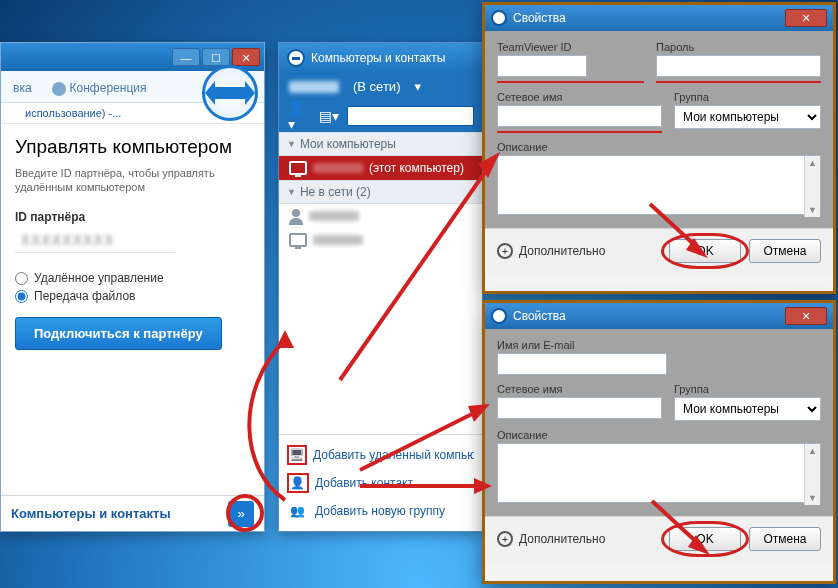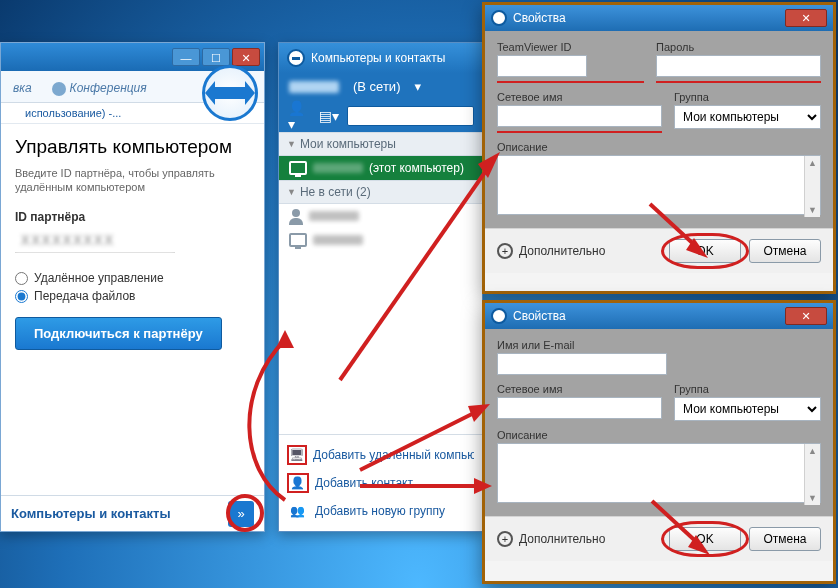--- a/index.html
+++ b/index.html
@@ -34,21 +34,21 @@
     color: #fff; font-size: 11px; text-align: center; line-height: 18px;
     border: 1px solid #2d6aa3; border-radius: 2px;
   }
   .win-close { background: #c74b3f; border-color: #8a2d24; }
   .main-tabs {
     display: flex; align-items: center; gap: 12px;
     padding: 4px 8px 0 8px; background: #f3f8fd;
     border-bottom: 1px solid #d0dbe6;
     position: relative;
   }
-  .tab-label { color: #4c7aa8; font-size: 12px; padding: 6px 4px; font-style: italic; }
+  .tab-label { color: #4c7aa8; font-size: 12px; padding: 6px 4px; }
   .tab-label.conf::before {
     content: ""; display: inline-block; width: 14px; height: 14px;
     background: #7ca8cf; border-radius: 50%;
     margin-right: 4px; vertical-align: middle;
   }
   .tv-logo {
     position: absolute; right: 6px; top: -6px;
     width: 56px; height: 56px; border-radius: 50%;
     background: radial-gradient(#fff,#e0eefb);
     border: 3px solid #1a78d0;
@@ -145,21 +145,21 @@
   .group-header {
     background:#e9eef3; color:#5a6b7a; font-size:12px;
     padding:4px 8px; display:flex; align-items:center; gap:4px;
     border-top:1px solid #d4dde6; border-bottom:1px solid #d4dde6;
   }
   .group-header .arrow { font-size:9px; color:#888; }
   .contact-item {
     display:flex; align-items:center; gap:6px; padding:5px 10px;
     color:#333; font-size:12px;
   }
-  .contact-item.selected { background:#15803d; color:#fff; }
+  .contact-item.selected { background:#b91c1c; color:#fff; }
   .contact-item .icon-pc {
     width:18px; height:14px; border:2px solid currentColor; border-radius:2px;
     position:relative;
   }
   .contact-item .icon-pc::after {
     content:""; position:absolute; bottom:-4px; left:4px; width:6px; height:2px; background:currentColor;
   }
   .contact-item .blur { filter:blur(2px); background:currentColor; opacity:.3; width:50px; height:10px; border-radius:2px; }
   .contact-item .icon-user {
     width:14px; height:14px; position:relative;

